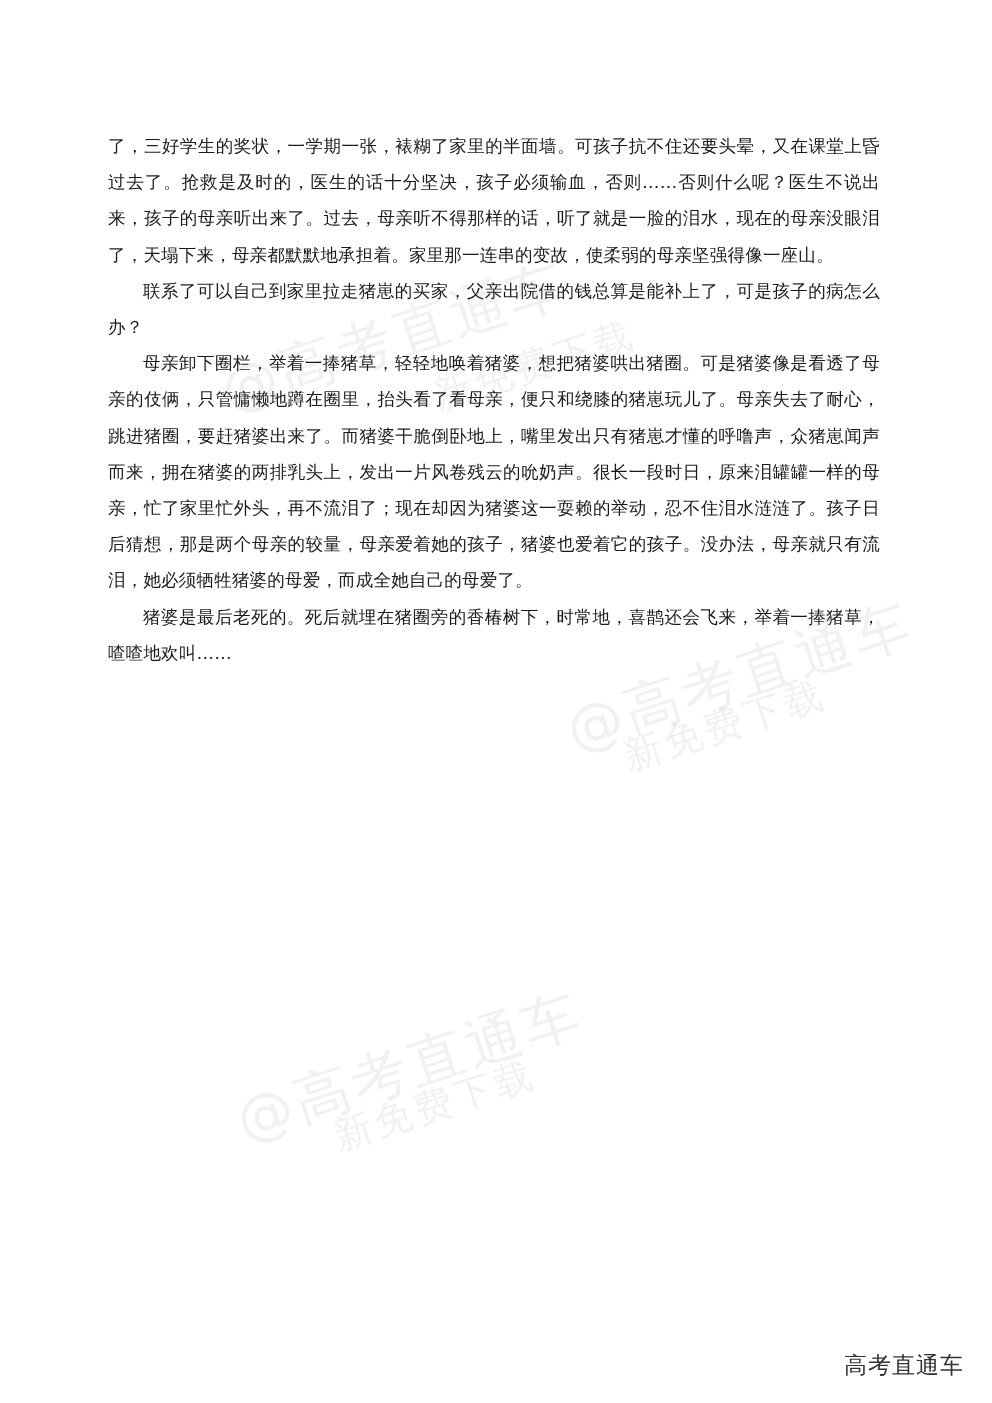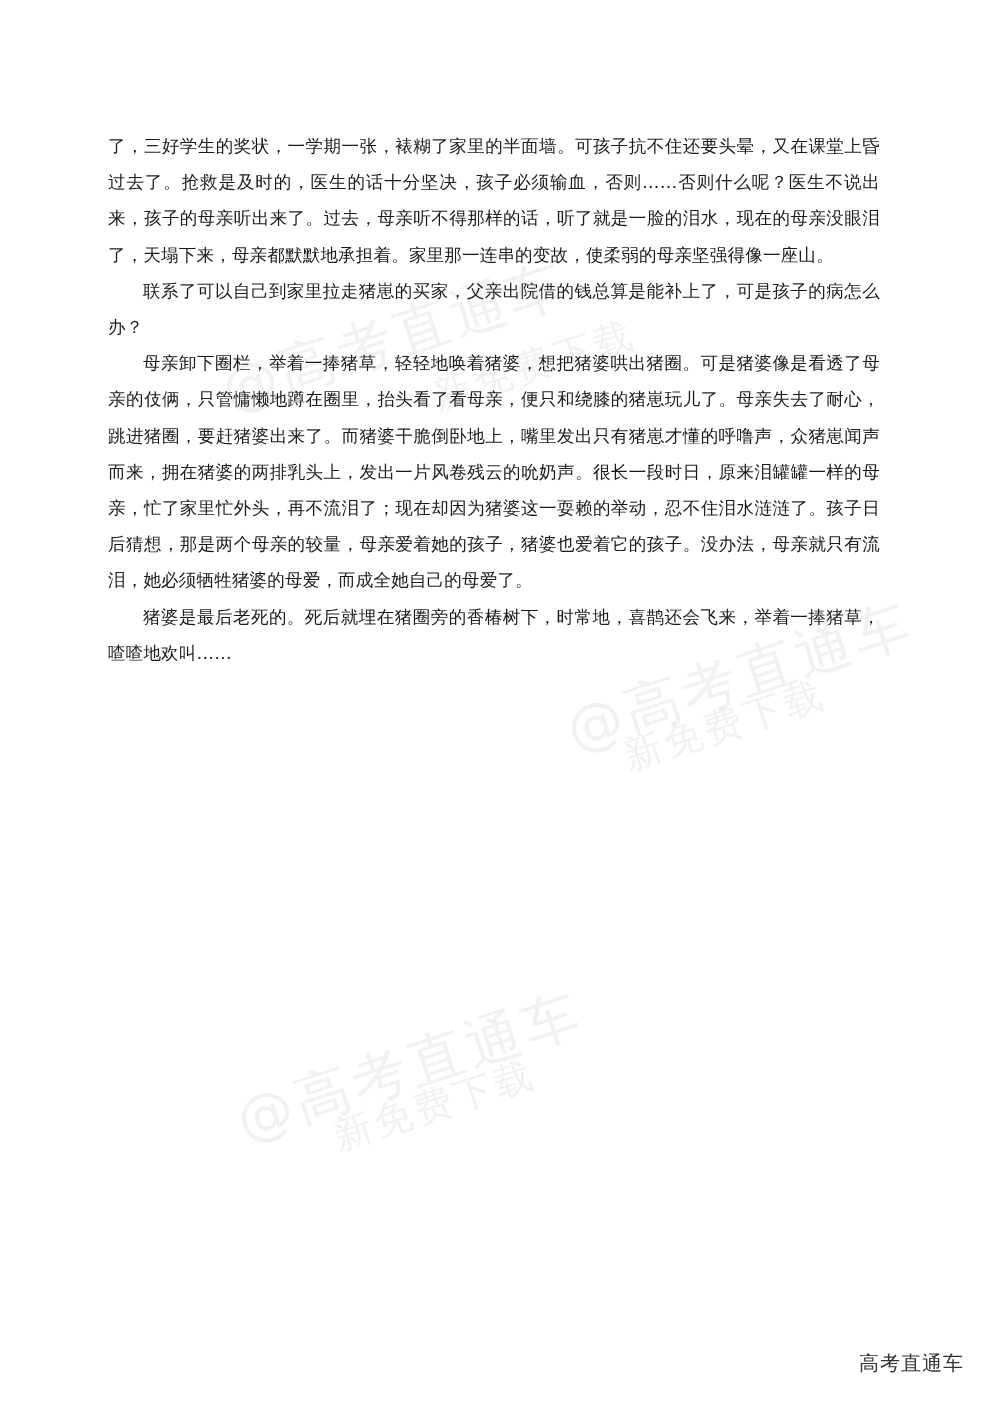--- a/index.html
+++ b/index.html
@@ -43,21 +43,21 @@
     letter-spacing: 4px;
   }
   .watermark.sub {
     font-size: 38px;
   }
   .footer-brand {
     position: absolute;
     right: 28px;
     top: 1350px;
     font-family: "DejaVu Sans", sans-serif;
-    font-size: 20px;
+    font-size: 23px;
     color: #333333;
     letter-spacing: 1px;
   }
 </style>
 </head>
 <body>
 
 <div class="watermark" style="left:215px; top:300px;">@高考直通车</div>
 <div class="watermark sub" style="left:430px; top:340px;">新免费下载</div>
 <div class="watermark" style="left:560px; top:640px;">@高考直通车</div>

